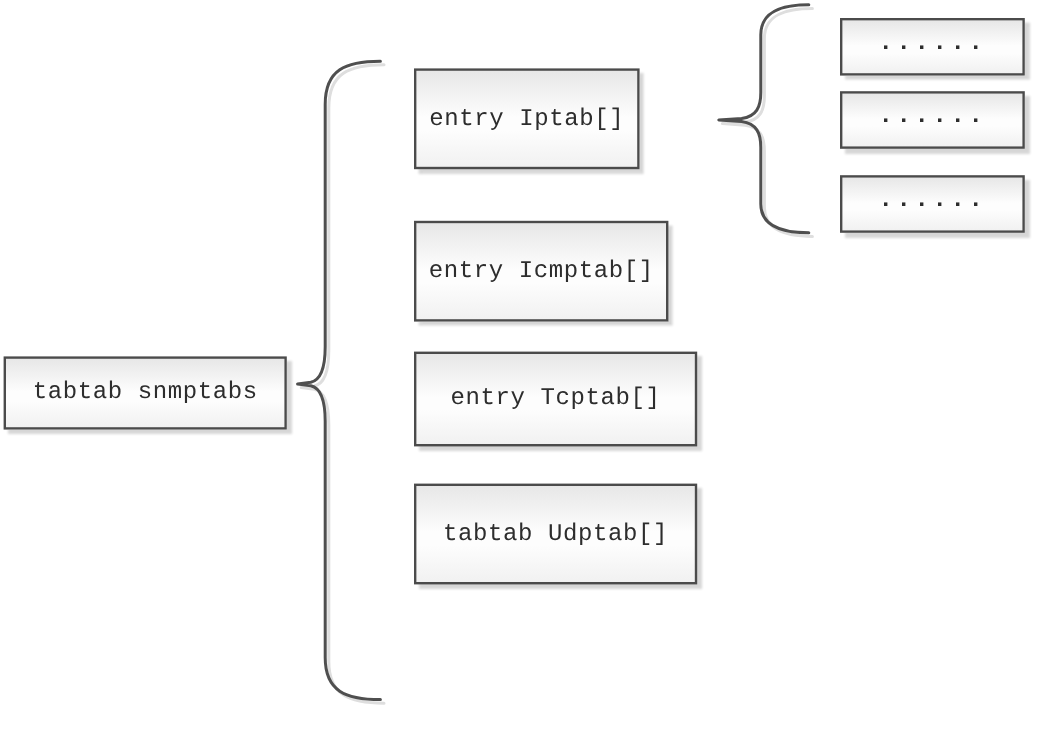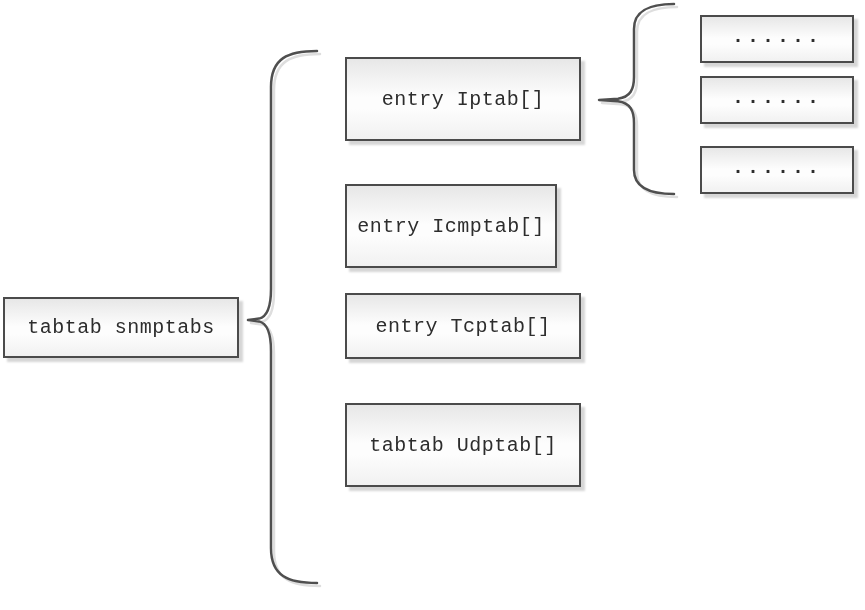--- a/index.html
+++ b/index.html
@@ -77,27 +77,27 @@
     <g>
       <path class="brace-ghost" transform="translate(3,3)" d="M 674 4 C 652 4 634 9 634 29 L 634 77 C 634 89 630.5 97 618 98.7 L 599 100 L 618 101.3 C 630.5 103 634 111 634 123 L 634 170 C 634 189 652 194 674 194"></path>
       <path class="brace-main" d="M 674 4 C 652 4 634 9 634 29 L 634 77 C 634 89 630.5 97 618 98.7 L 599 100 L 618 101.3 C 630.5 103 634 111 634 123 L 634 170 C 634 189 652 194 674 194"></path>
     </g>
   </svg>
 
   <div class="node" style="left:3px;top:297px;width:236px;height:61px">
     <span>tabtab snmptabs</span>
   </div>
 
-  <div class="node" style="left:345px;top:57px;width:236px;height:84px">
+  <div class="node" style="left:345px;top:57px;width:188px;height:84px">
     <span>entry Iptab[]</span>
   </div>
   <div class="node" style="left:345px;top:184px;width:212px;height:84px">
     <span>entry Icmptab[]</span>
   </div>
-  <div class="node" style="left:345px;top:293px;width:236px;height:66px">
+  <div class="node" style="left:345px;top:293px;width:236px;height:79px">
     <span>entry Tcptab[]</span>
   </div>
   <div class="node" style="left:345px;top:403px;width:236px;height:84px">
     <span>tabtab Udptab[]</span>
   </div>
 
   <div class="node dots" style="left:700px;top:15px;width:154px;height:48px">
     <span>......</span>
   </div>
   <div class="node dots" style="left:700px;top:76px;width:154px;height:48px">

